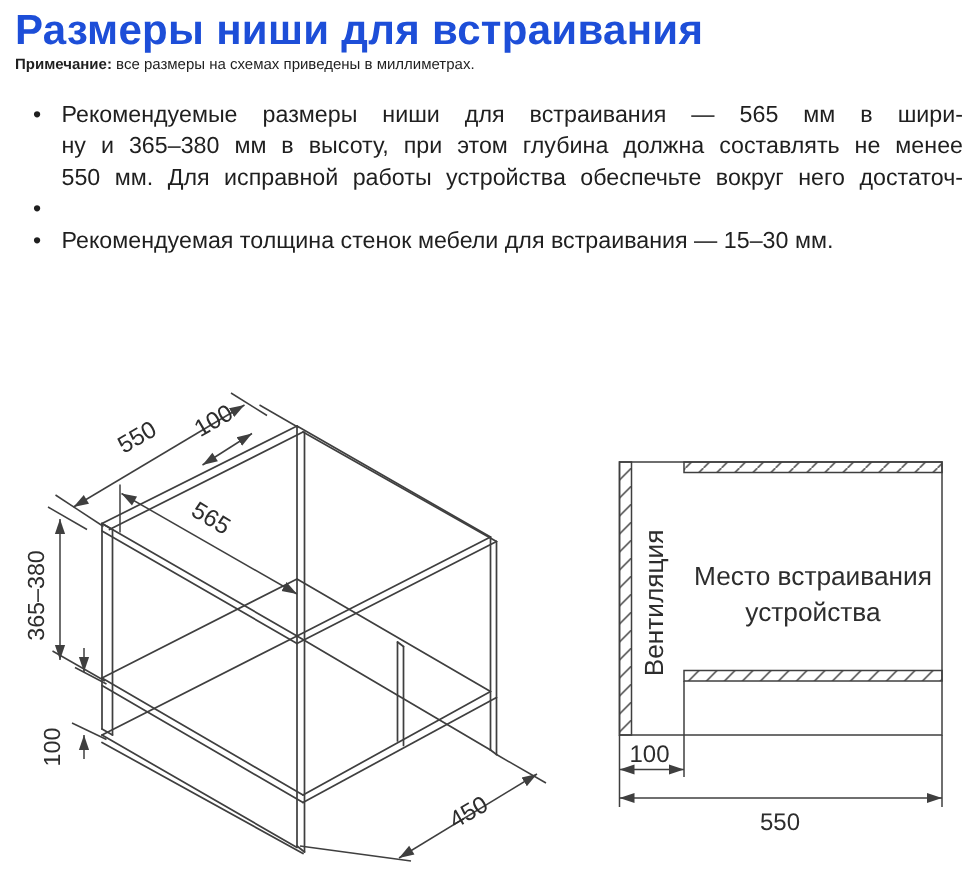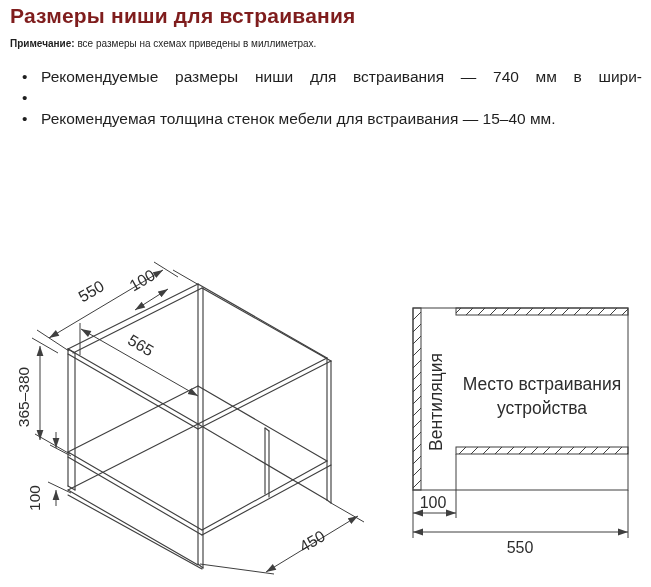--- a/index.html
+++ b/index.html
@@ -3,21 +3,21 @@
 <meta charset="utf-8">
 <style>
   html,body{margin:0;padding:0;}
   body{
     width:651px;height:587px;position:relative;overflow:hidden;
     background:#ffffff;color:#232323;
     font-family:"Liberation Sans","DejaVu Sans",sans-serif;
   }
   .page-title{
     position:absolute;left:10px;top:4px;width:630px;
-    font-size:21px;font-weight:bold;color:#7f1d1d;letter-spacing:0.2px;
+    font-size:28px;font-weight:bold;color:#1d4ed8;letter-spacing:0.2px;
   }
   .note-line{
     position:absolute;left:10px;top:38px;width:630px;
     font-size:10px;color:#1f1f1f;
   }
   .note-line .note-label{font-weight:bold;}
   .bullets{
     position:absolute;left:22px;top:66px;width:620px;
     font-size:15.5px;line-height:21px;color:#1f1f1f;
   }
@@ -46,32 +46,34 @@
 <div class="page-title">Размеры ниши для встраивания</div>
 
 <div class="note-line">
   <span class="note-label">Примечание:</span><span> все размеры на схемах приведены в миллиметрах.</span>
 </div>
 
 <div class="bullets">
   <div class="bullet">
     <div class="marker">•</div>
     <div class="btext">
-        <div class="jline">Рекомендуемые  размеры  ниши  для  встраивания  —  740  мм  в  шири-</div>
+        <div class="jline">Рекомендуемые  размеры  ниши  для  встраивания  —  565  мм  в  шири-</div>
+        <div class="jline">ну и 365–380 мм в высоту, при этом глубина должна составлять не менее</div>
+        <div class="jline">550 мм. Для исправной работы устройства обеспечьте вокруг него достаточ-</div>
       </div>
   </div>
   <div class="bullet">
     <div class="marker">•</div>
     <div class="btext">
       </div>
   </div>
   <div class="bullet">
     <div class="marker">•</div>
     <div class="btext">
-        <div class="jline last">Рекомендуемая толщина стенок мебели для встраивания — 15–40 мм.</div>
+        <div class="jline last">Рекомендуемая толщина стенок мебели для встраивания — 15–30 мм.</div>
       </div>
   </div>
 </div>
 
 <svg id="iso-svg" class="diagram" width="400" height="352" viewBox="0 0 400 352">
   <defs>
     <marker id="arrE" markerWidth="12" markerHeight="9" refX="10" refY="4" orient="auto" markerUnits="userSpaceOnUse">
       <path d="M0,0.6 L10,4 L0,7.4 Z" fill="#3f3f3f"></path>
     </marker>
     <marker id="arrS" markerWidth="12" markerHeight="9" refX="1" refY="4" orient="auto" markerUnits="userSpaceOnUse">

